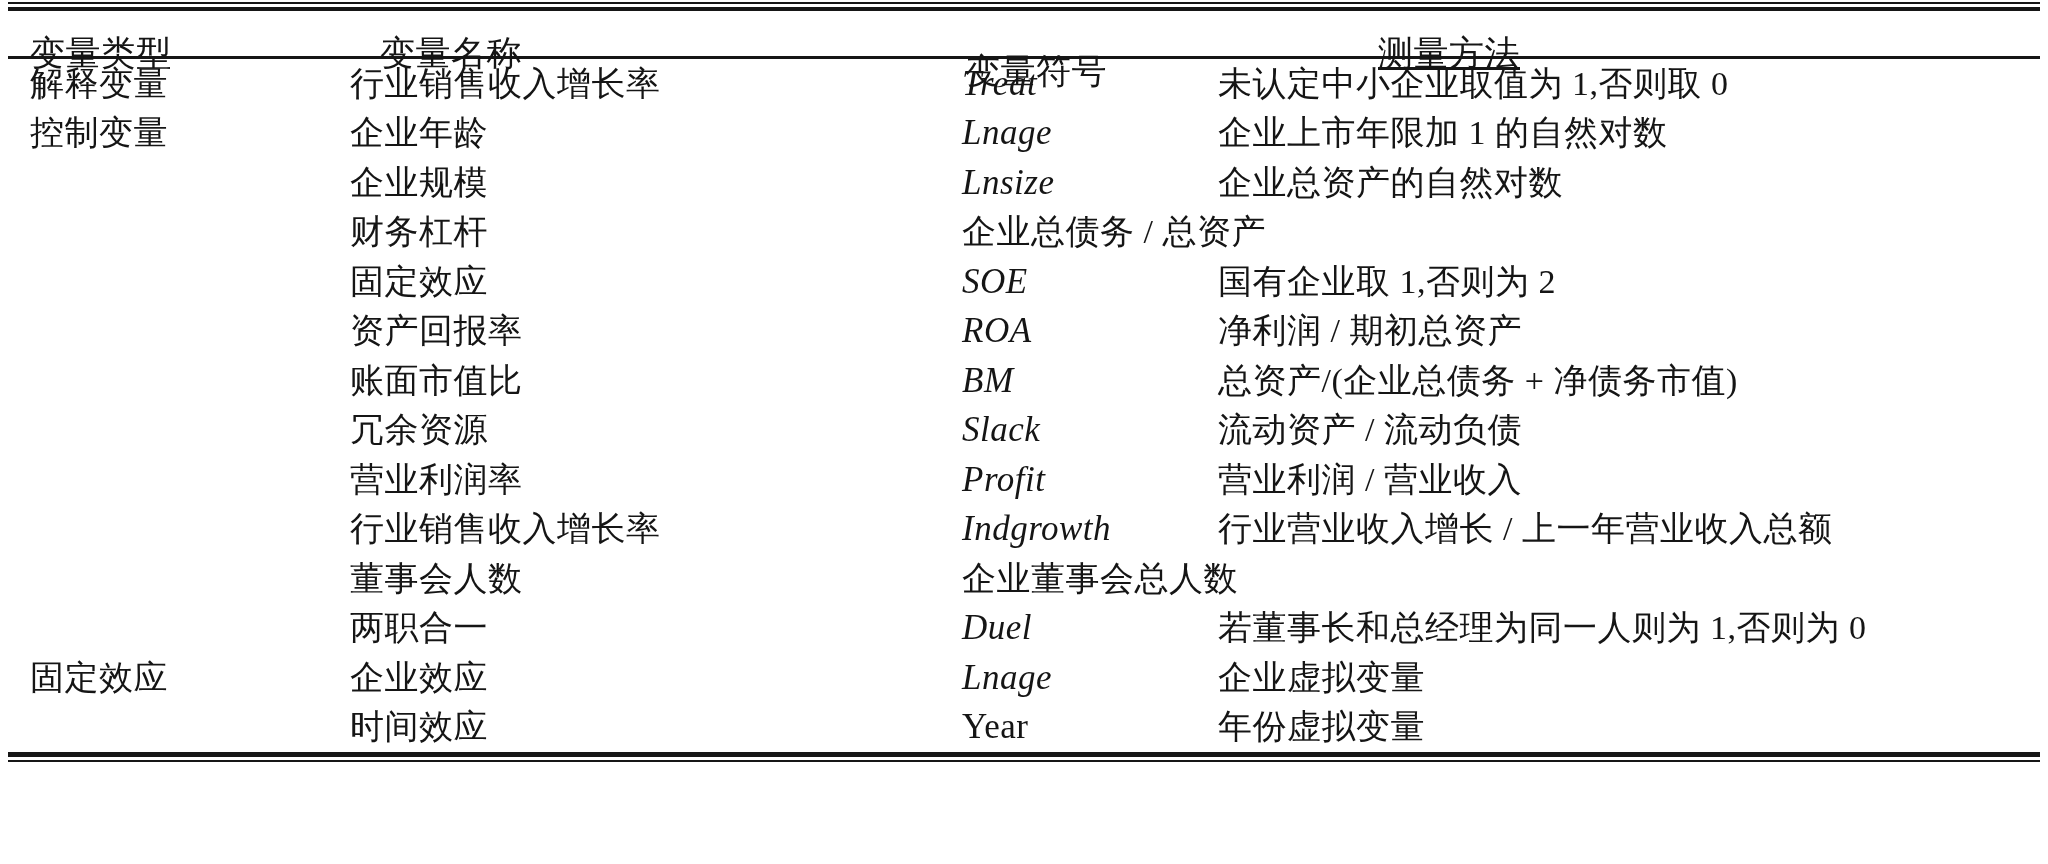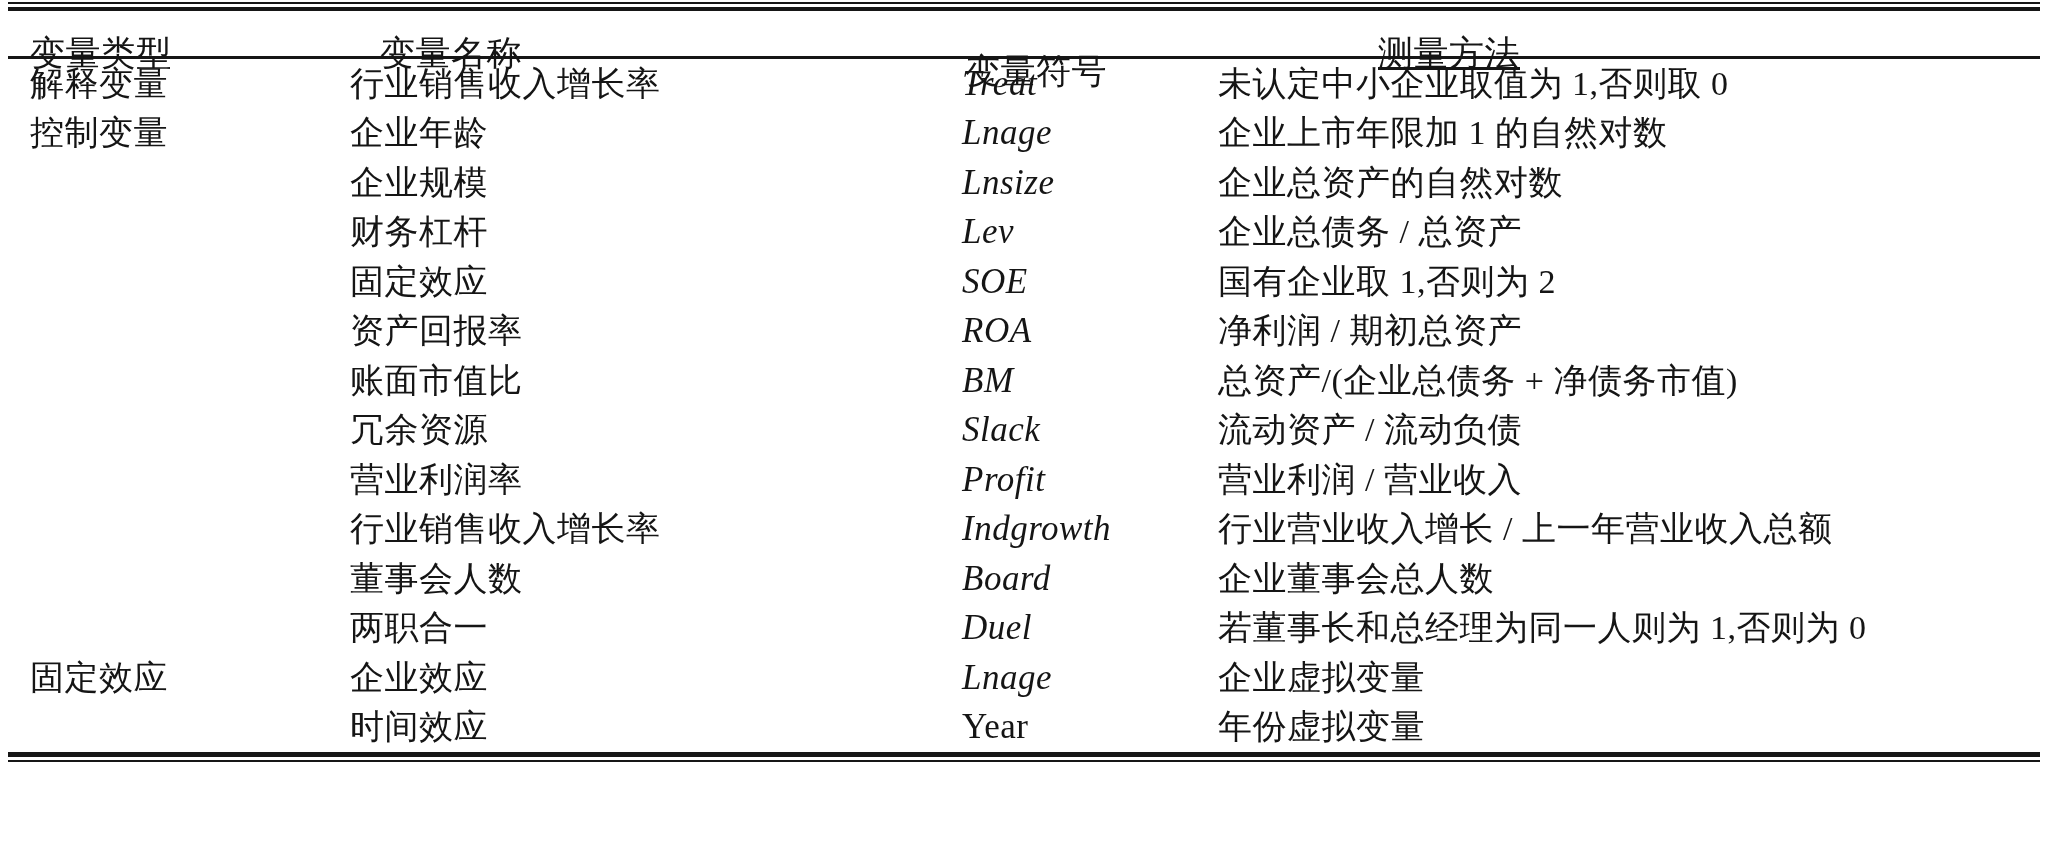--- a/index.html
+++ b/index.html
@@ -92,21 +92,20 @@
       </div>
       <div class="grid-row data-row">
         <div class="cell c1"></div>
         <div class="cell c2">企业规模</div>
         <div class="cell c3 sym it">Lnsize</div>
         <div class="cell c4">企业总资产的自然对数</div>
       </div>
       <div class="grid-row data-row">
         <div class="cell c1"></div>
         <div class="cell c2">财务杠杆</div>
-        <div class="cell c3 sym it">Lev</div>
         <div class="cell c4">企业总债务 / 总资产</div>
       </div>
       <div class="grid-row data-row">
         <div class="cell c1"></div>
         <div class="cell c2">固定效应</div>
         <div class="cell c3 sym it">SOE</div>
         <div class="cell c4">国有企业取 1,否则为 2</div>
       </div>
       <div class="grid-row data-row">
         <div class="cell c1"></div>
@@ -134,21 +133,20 @@
       </div>
       <div class="grid-row data-row">
         <div class="cell c1"></div>
         <div class="cell c2">行业销售收入增长率</div>
         <div class="cell c3 sym it">Indgrowth</div>
         <div class="cell c4">行业营业收入增长 / 上一年营业收入总额</div>
       </div>
       <div class="grid-row data-row">
         <div class="cell c1"></div>
         <div class="cell c2">董事会人数</div>
-        <div class="cell c3 sym it">Board</div>
         <div class="cell c4">企业董事会总人数</div>
       </div>
       <div class="grid-row data-row">
         <div class="cell c1"></div>
         <div class="cell c2">两职合一</div>
         <div class="cell c3 sym it">Duel</div>
         <div class="cell c4">若董事长和总经理为同一人则为 1,否则为 0</div>
       </div>
       <div class="grid-row data-row">
         <div class="cell c1">固定效应</div>

